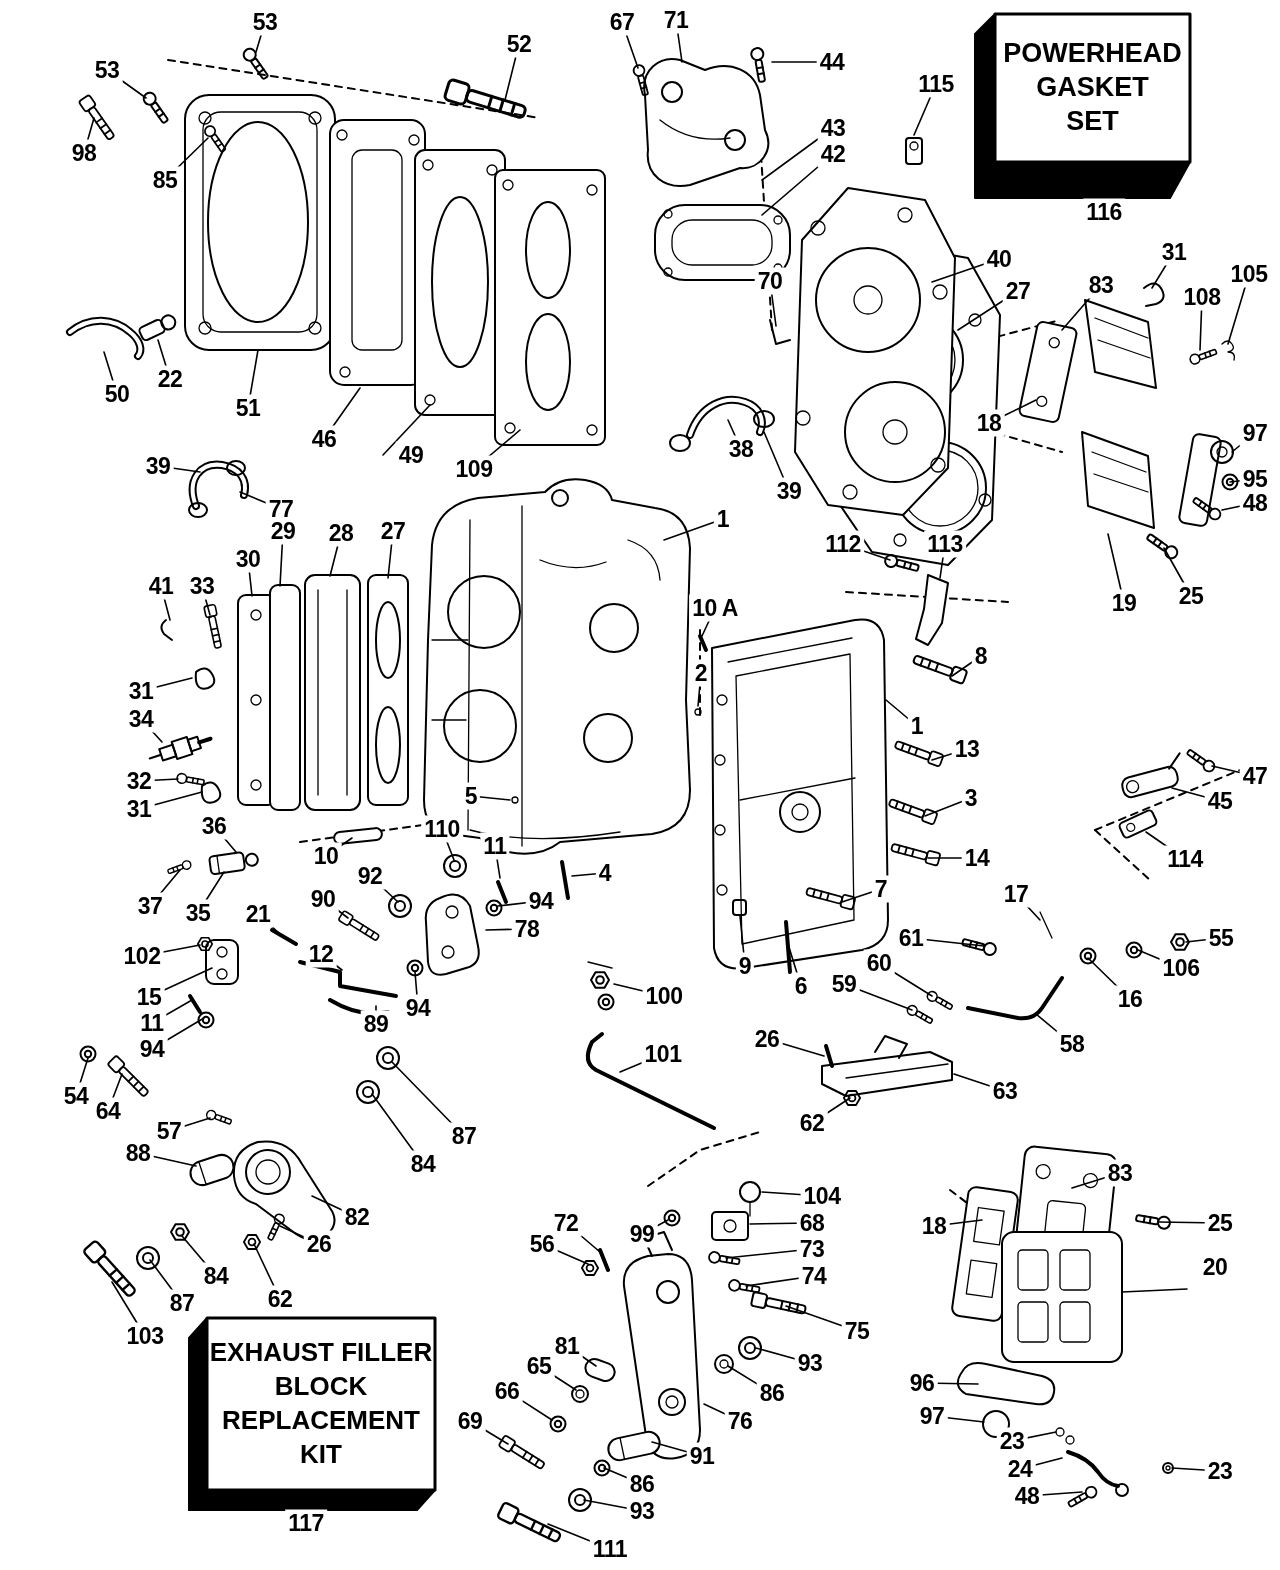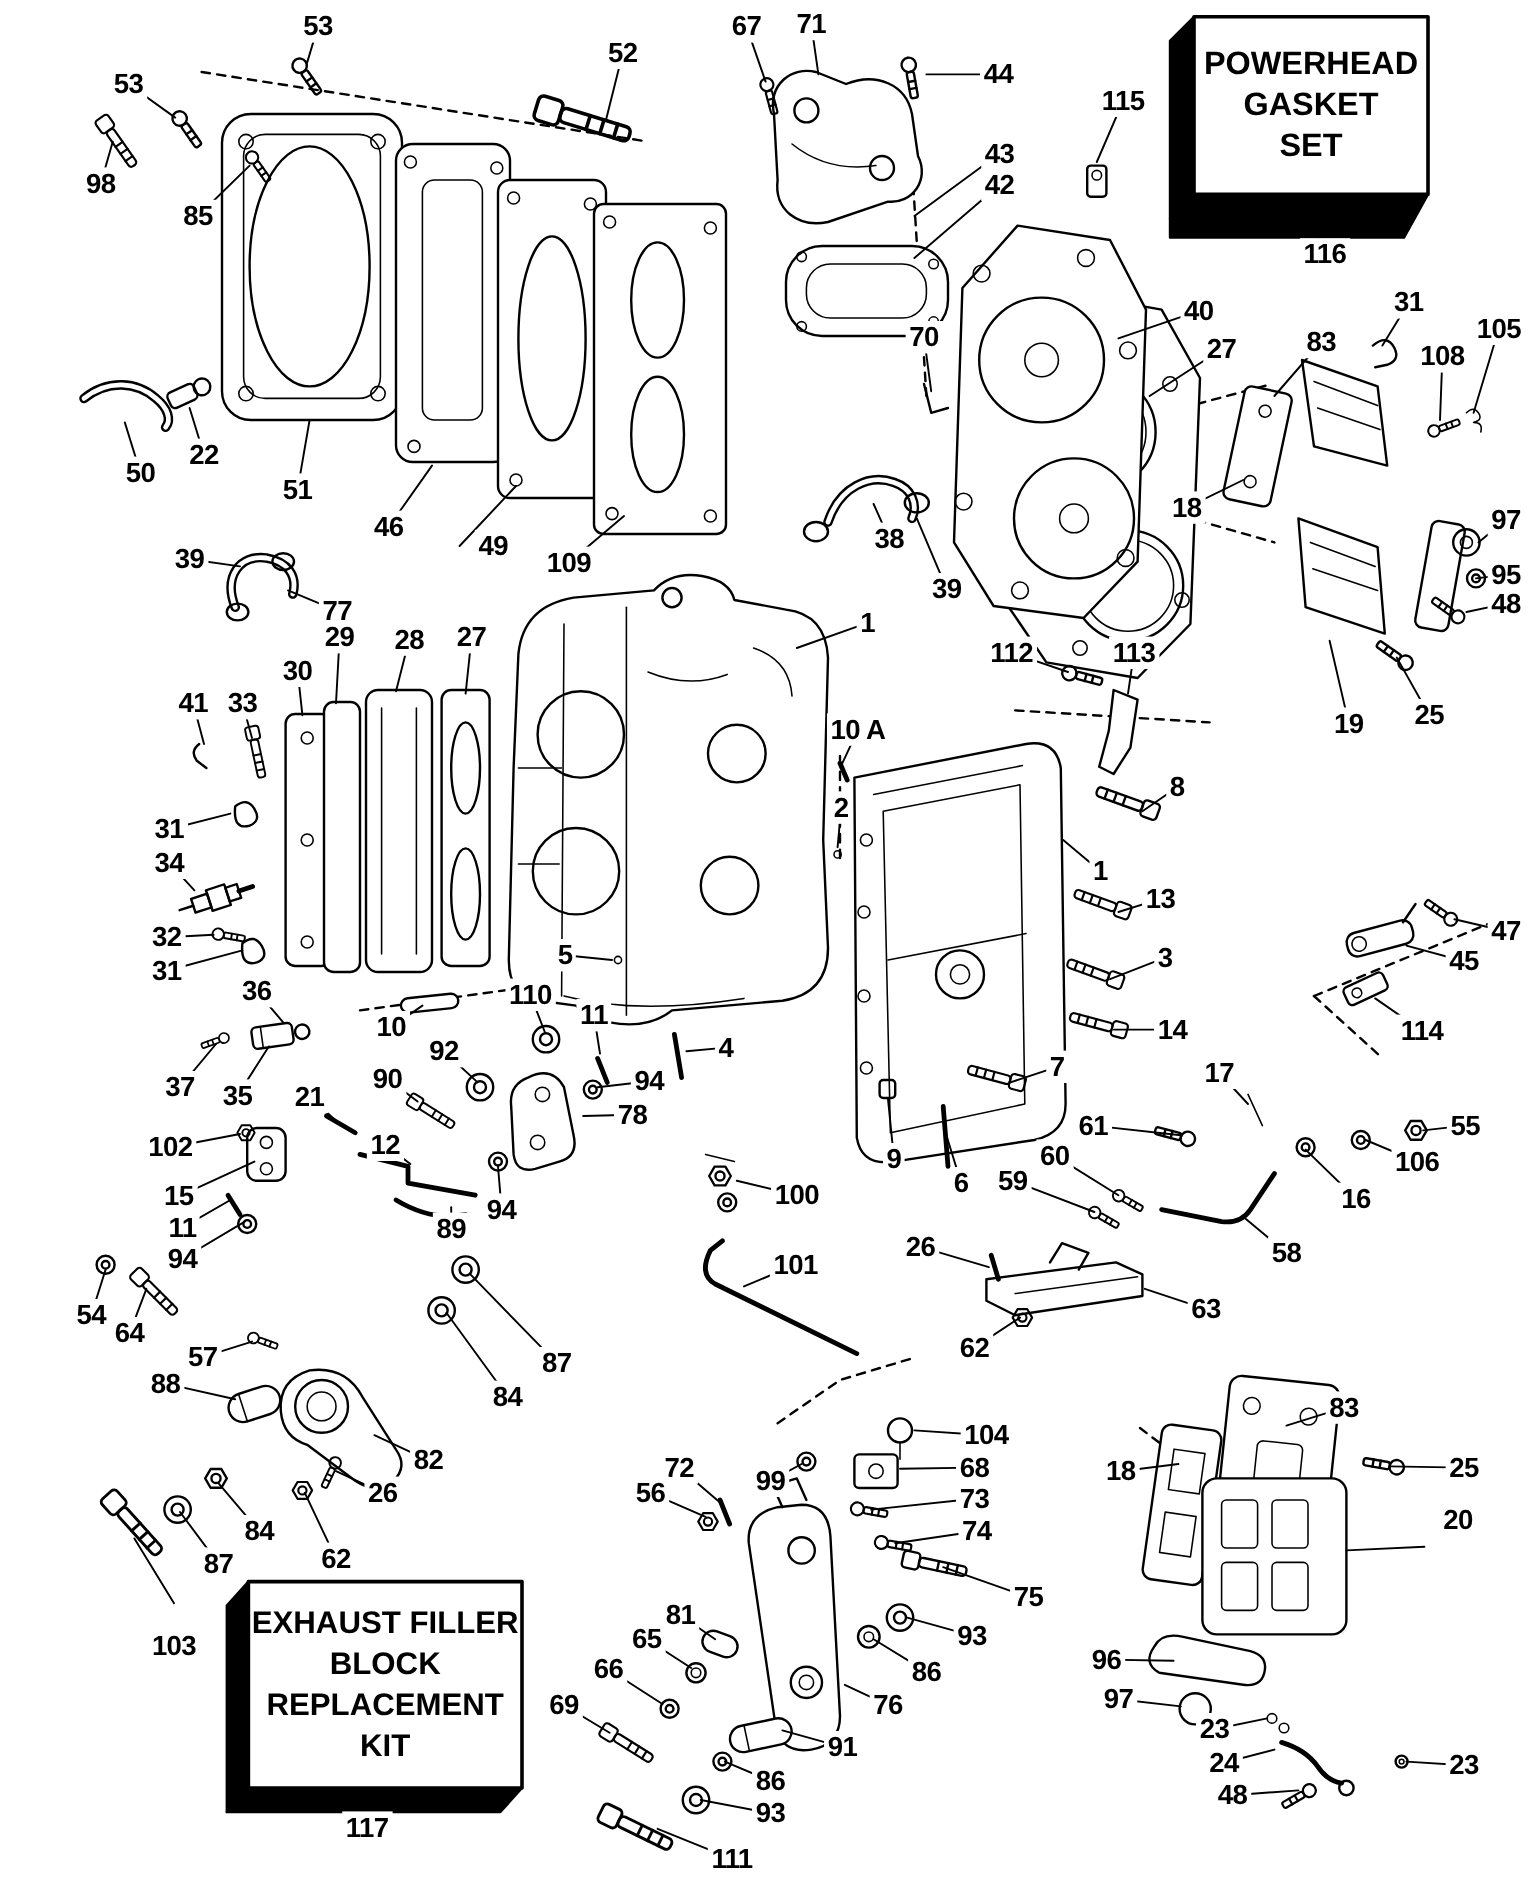--- a/index.html
+++ b/index.html
@@ -688,21 +688,21 @@
       <div class="part-label" style="left: 642px; top: 1234px;">99</div>
       <div class="part-label" style="left: 566px; top: 1223px;">72</div>
       <div class="part-label" style="left: 542px; top: 1244px;">56</div>
       <div class="part-label" style="left: 812px; top: 1249px;">73</div>
       <div class="part-label" style="left: 814px; top: 1276px;">74</div>
       <div class="part-label" style="left: 216px; top: 1276px;">84</div>
       <div class="part-label" style="left: 280px; top: 1299px;">62</div>
       <div class="part-label" style="left: 182px; top: 1303px;">87</div>
       <div class="part-label" style="left: 1187px; top: 1267px; margin-left: 28px;">20</div>
       <div class="part-label" style="left: 857px; top: 1331px;">75</div>
-      <div class="part-label" style="left: 145px; top: 1336px; margin-top: 36px;">103</div>
+      <div class="part-label" style="left: 145px; top: 1336px;">103</div>
       <div class="part-label" style="left: 567px; top: 1346px;">81</div>
       <div class="part-label" style="left: 539px; top: 1366px;">65</div>
       <div class="part-label" style="left: 810px; top: 1363px;">93</div>
       <div class="part-label" style="left: 507px; top: 1391px;">66</div>
       <div class="part-label" style="left: 772px; top: 1393px;">86</div>
       <div class="part-label" style="left: 922px; top: 1383px;">96</div>
       <div class="part-label" style="left: 932px; top: 1416px;">97</div>
       <div class="part-label" style="left: 470px; top: 1421px;">69</div>
       <div class="part-label" style="left: 740px; top: 1421px;">76</div>
       <div class="part-label" style="left: 1012px; top: 1441px;">23</div>

